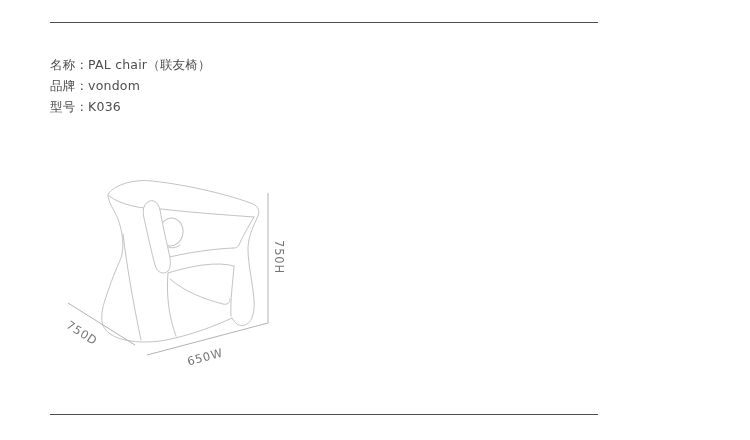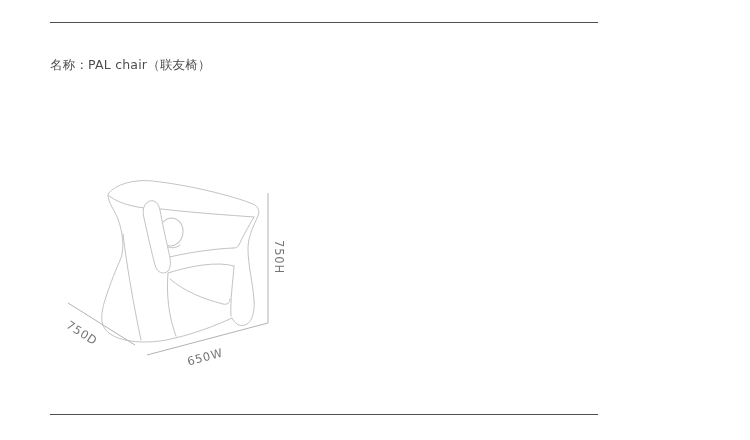--- a/index.html
+++ b/index.html
@@ -51,20 +51,22 @@
 </style>
 </head>
 <body>
 
 <div class="canvas">
 
   <div class="divider top"></div>
 
   <div class="specs">
     <div class="spec-line"><span>名称</span><span>：</span><span>PAL chair（联友椅）</span></div>
+    <div class="spec-line"><span>品牌</span><span>：</span><span>vondom</span></div>
+    <div class="spec-line"><span>型号</span><span>：</span><span>K036</span></div>
   </div>
 
   <div class="diagram">
     <svg viewBox="0 0 250 205" xmlns="http://www.w3.org/2000/svg">
 
       <path class="chair-fill" d="M 53,22
         C 60,12 80,7 97,9
         C 135,13 178,24 198,32
         C 203,34 205,39 203,44
         C 197,57 193,66 193,77

